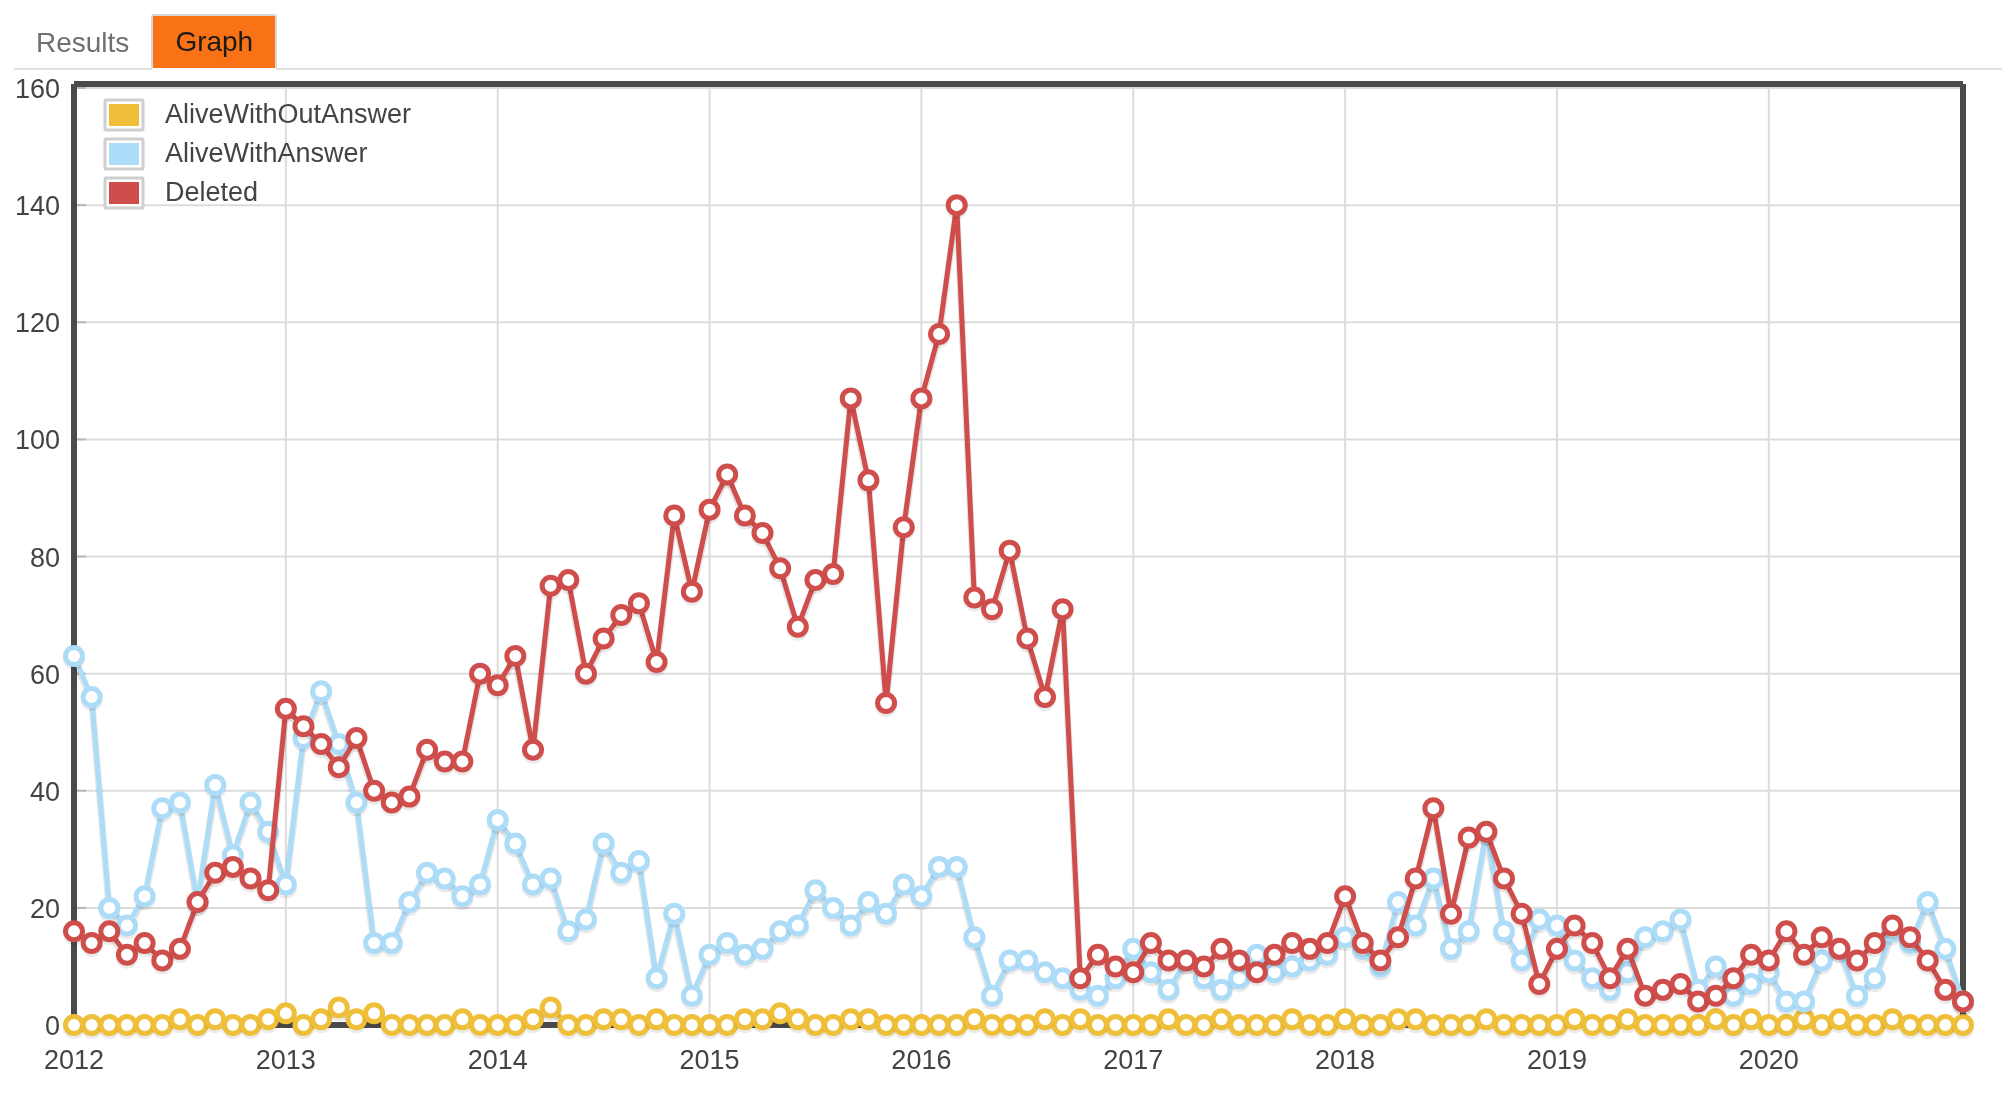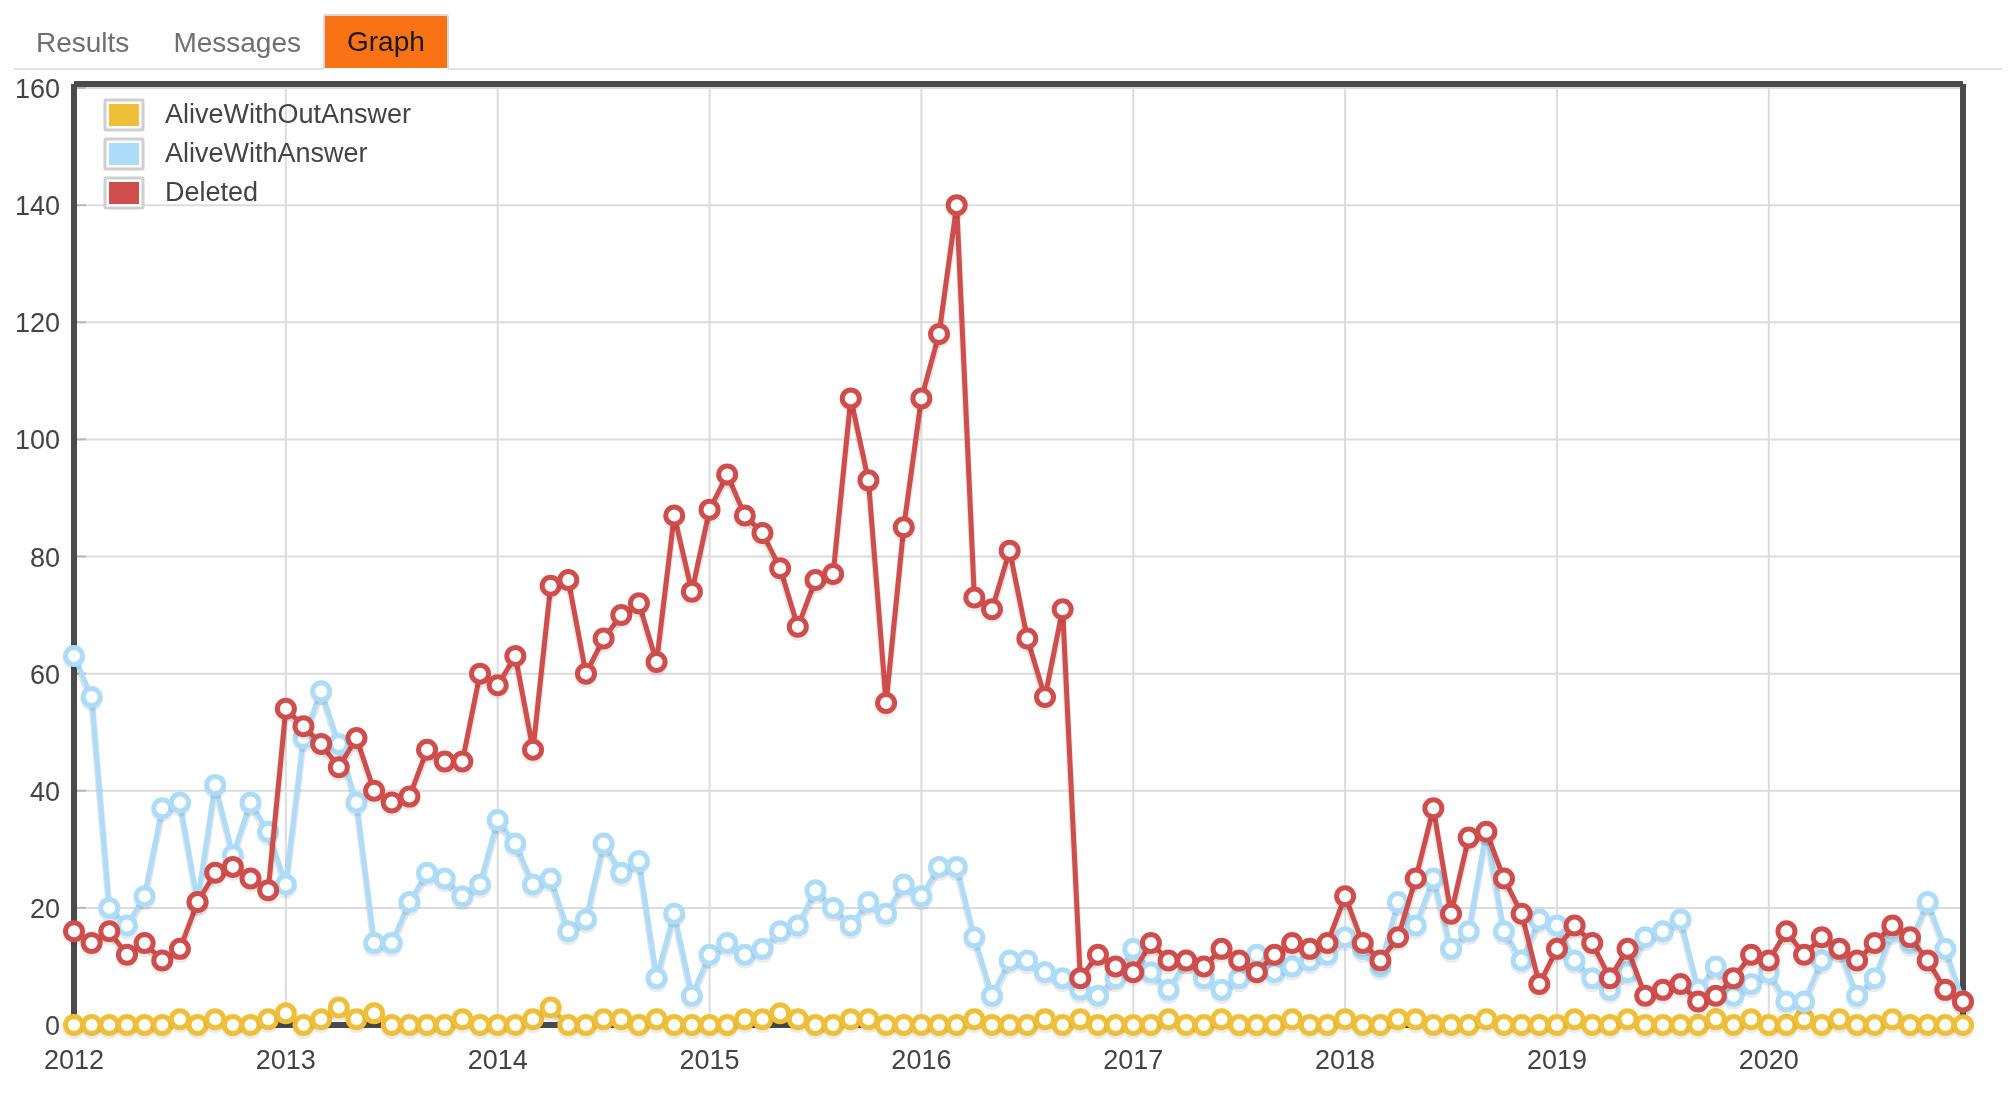--- a/index.html
+++ b/index.html
@@ -95,21 +95,20 @@
 </style>
 </head>
 <body>
 
 <div id="app">
 
   <div class="tabstrip">
     <div class="tabstrip-underline"></div>
     <div class="tabs" id="tabs-host">
         <button class="tab"><span>Results</span></button>
-        <button class="tab"><span>Messages</span></button>
         <button class="tab active"><span>Graph</span></button>
       </div>
   </div>
 
   <div class="chart-wrap">
     <svg class="chart-svg" id="chart" width="2016" height="1043" viewBox="0 0 2016 1043">
       <g id="g-grid">
           <line x1="74" y1="837.875" x2="1963" y2="837.875" stroke="#dcdcdc" stroke-width="2"></line>
           <line x1="74" y1="720.75" x2="1963" y2="720.75" stroke="#dcdcdc" stroke-width="2"></line>
           <line x1="74" y1="603.625" x2="1963" y2="603.625" stroke="#dcdcdc" stroke-width="2"></line>

